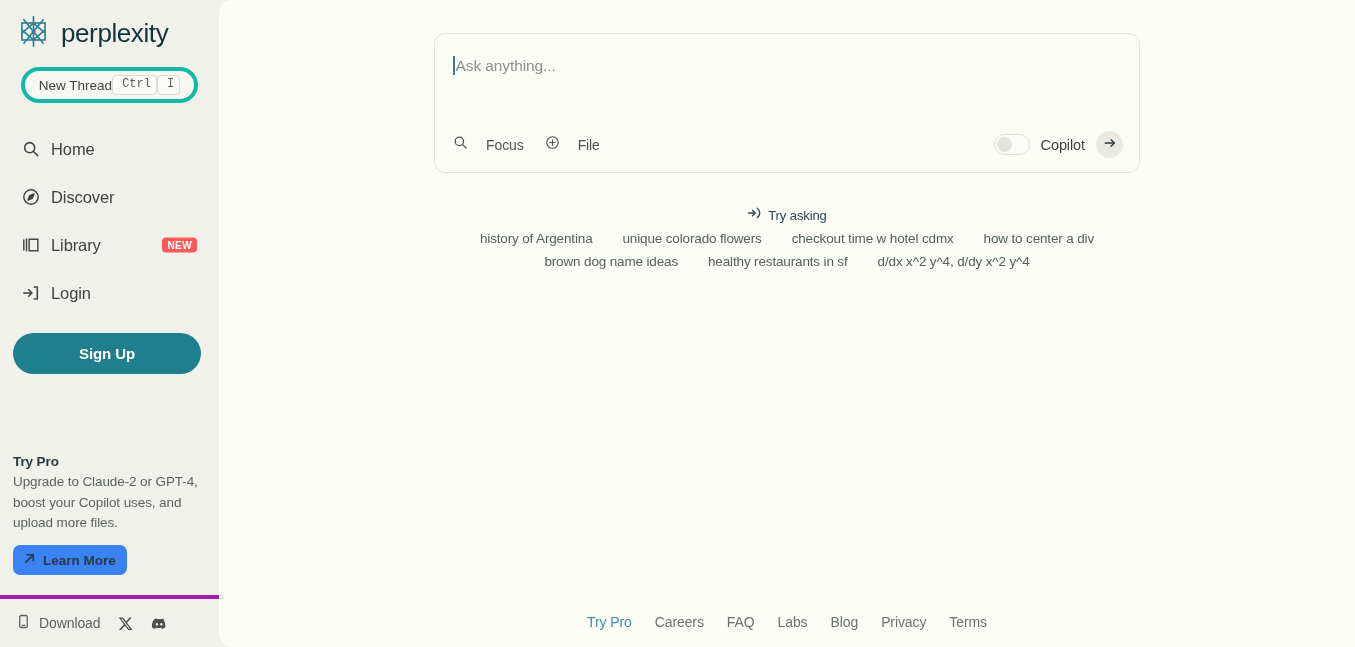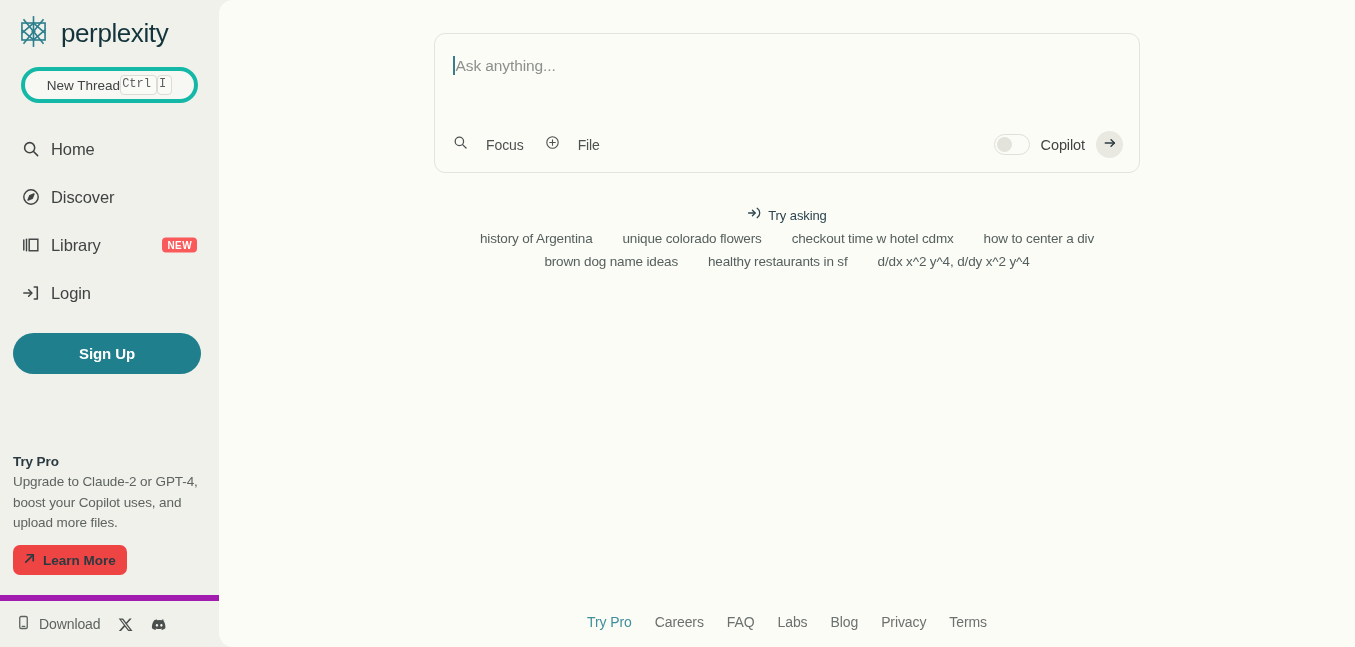--- a/index.html
+++ b/index.html
@@ -36,21 +36,21 @@
     display: flex; align-items: center; justify-content: center; gap: 0;
     cursor: pointer;
   }
   .nt-label { font-size: 13.5px; color: #3f4443; }
   .keycap {
     border: 1px solid #dcdcd4;
     border-radius: 4px;
     background: #fafaf7;
     font-family: "Liberation Mono", monospace;
     font-size: 12px; color: #5b615f;
-    padding: 1px 5px 2px 1px;
+    padding: 1px 5px 2px 9px;
     line-height: 1.25;
   }
 
   .nav { margin-top: 22px; }
   .nav-item {
     height: 48px;
     display: flex; align-items: center; gap: 11px;
     padding-left: 22px; cursor: pointer; position: relative;
   }
   .nav-item .nav-label { font-size: 16.5px; color: #3f4443; letter-spacing: -0.1px; }
@@ -77,30 +77,30 @@
   }
 
   .spacer { flex: 1 1 auto; }
 
   .trypro { padding: 0 12px 0 13px; margin-bottom: 20px; }
   .trypro-title { font-size: 13.5px; font-weight: 700; color: #2b3a40; margin-bottom: 3px; letter-spacing: -0.1px;}
   .trypro-desc { font-size: 13.5px; color: #5d635f; line-height: 1.52; letter-spacing: -0.1px;}
   .learn-more {
     margin-top: 11px;
     display: inline-flex; align-items: center; gap: 7px;
-    background: #ef4444;
+    background: #3b82f6;
     border: none; border-radius: 7px;
     padding: 7px 11px 7px 10px;
     font-size: 13.5px; font-weight: 700; color: #2b3a40;
     font-family: "Liberation Sans", sans-serif;
     cursor: pointer;
   }
 
   .sb-footer {
-    border-top: 6px solid #a21caf;
+    border-top: 4px solid #a21caf;
     height: 52px;
     display: flex; align-items: center; gap: 18px;
     padding-left: 16px;
   }
   .dl {
     display: flex; align-items: center; gap: 8px; cursor: pointer;
   }
   .dl-label { font-size: 14px; color: #5d635f; letter-spacing: -0.1px; }
   .sb-footer .soc { cursor: pointer; display: flex; align-items: center; }
 

